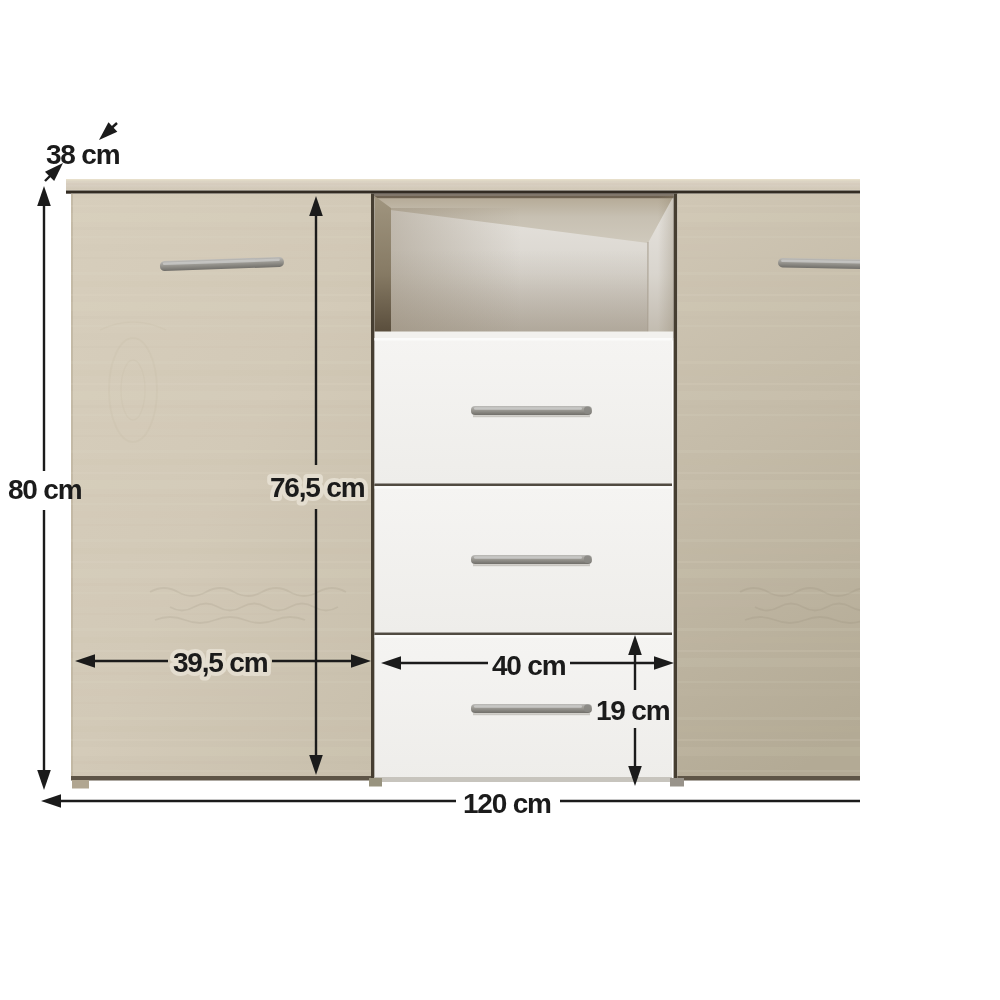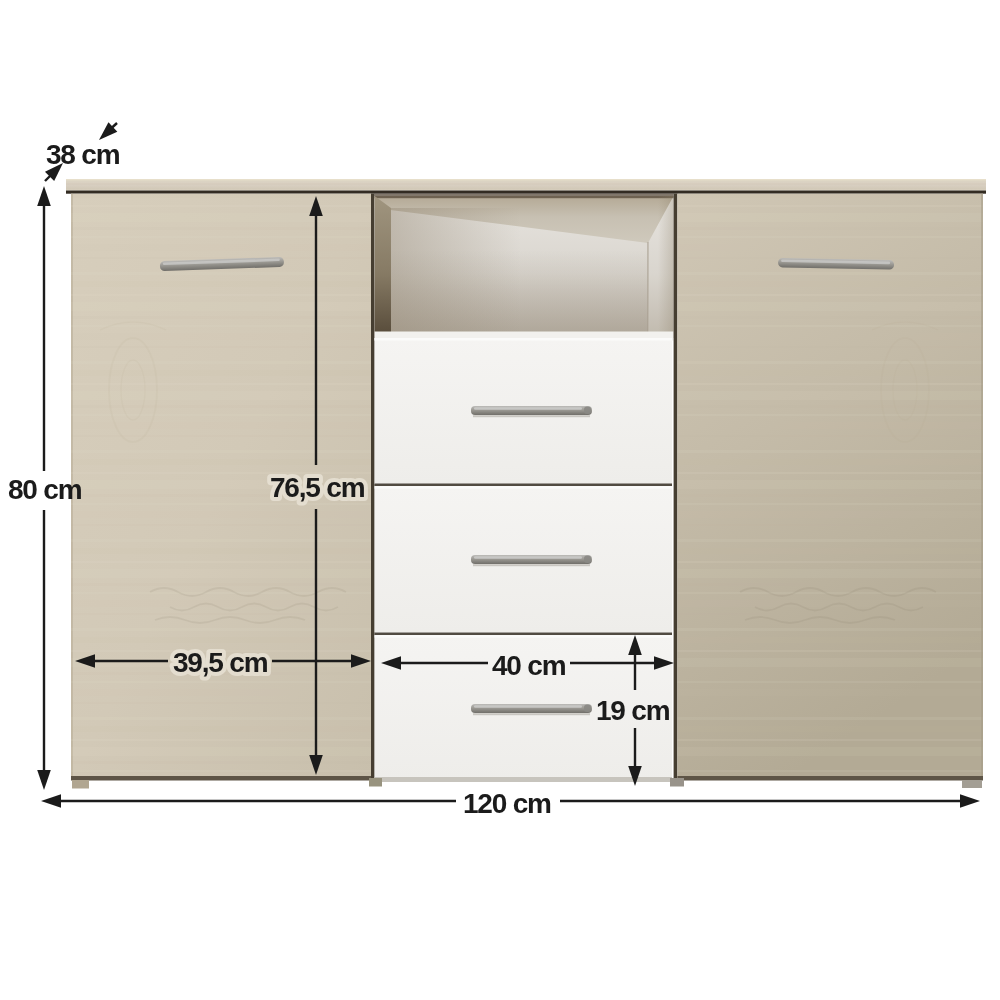--- a/index.html
+++ b/index.html
@@ -1,16 +1,16 @@
 <!DOCTYPE html>
 <html><head>
 <meta charset="utf-8">
 <style>
   html,body{margin:0;padding:0;background:#ffffff;}
-  #stage{position:relative;width:1000px;height:1000px;background:#ffffff;overflow:hidden;
+  #stage{position:relative;width:860px;height:1000px;background:#ffffff;overflow:hidden;
          font-family:"Liberation Sans", sans-serif;}
   svg{display:block}
 </style>
 </head>
 <body>
 <div id="stage">
 <svg width="1000" height="1000" viewBox="0 0 1000 1000">
   <defs>
 
     <linearGradient id="topwood" x1="0" y1="0" x2="0" y2="1">

